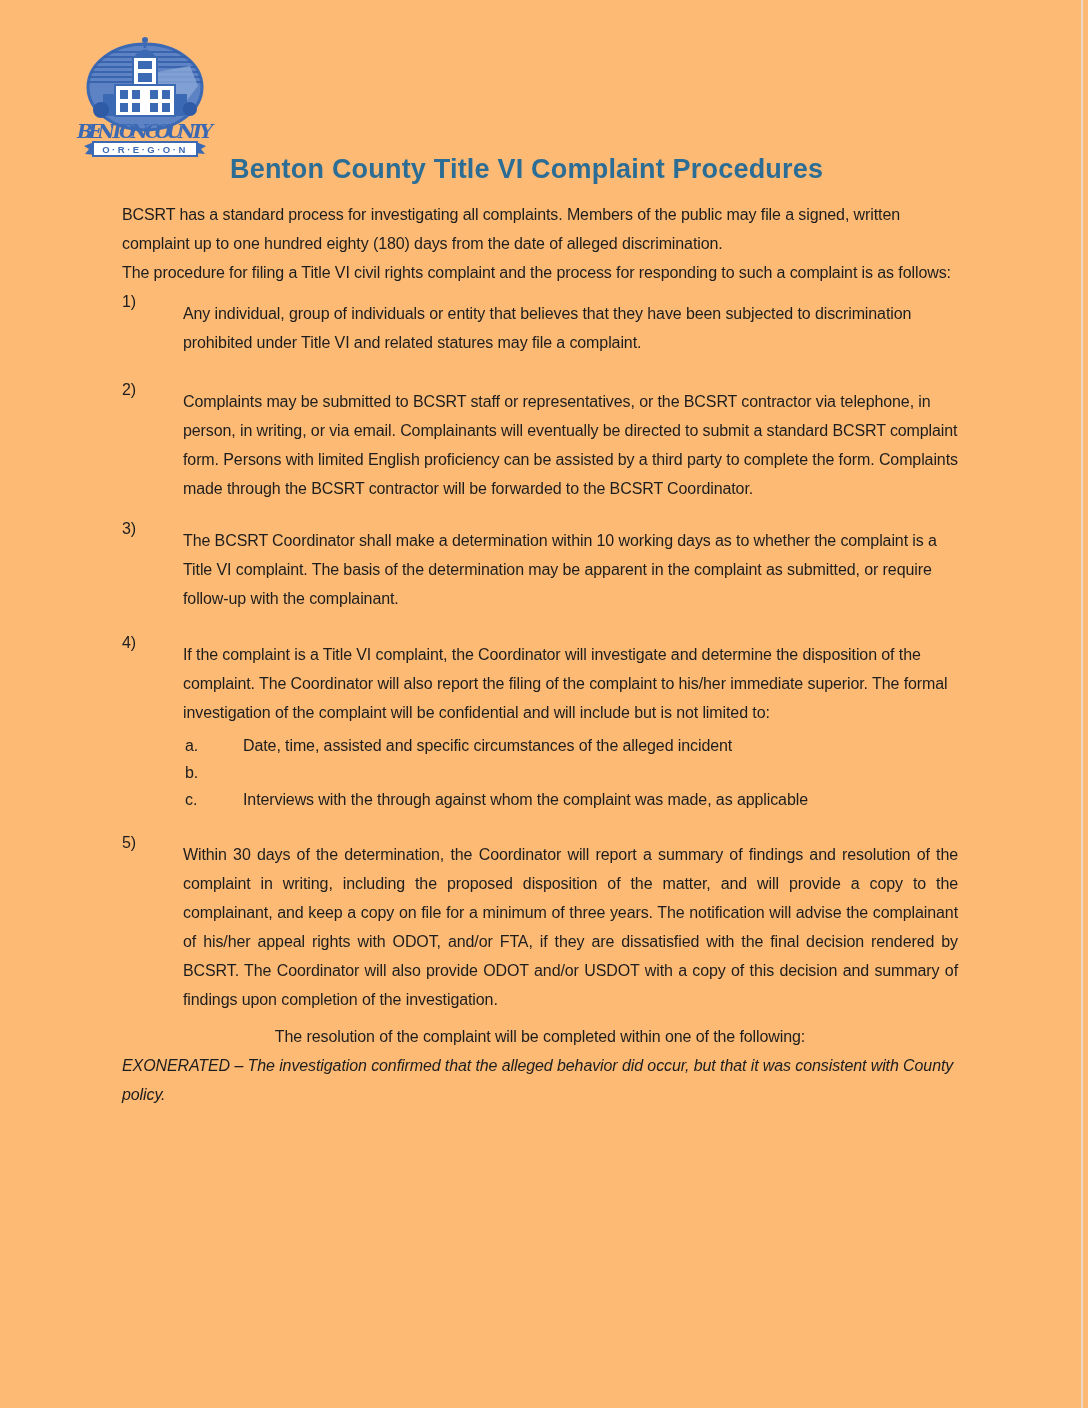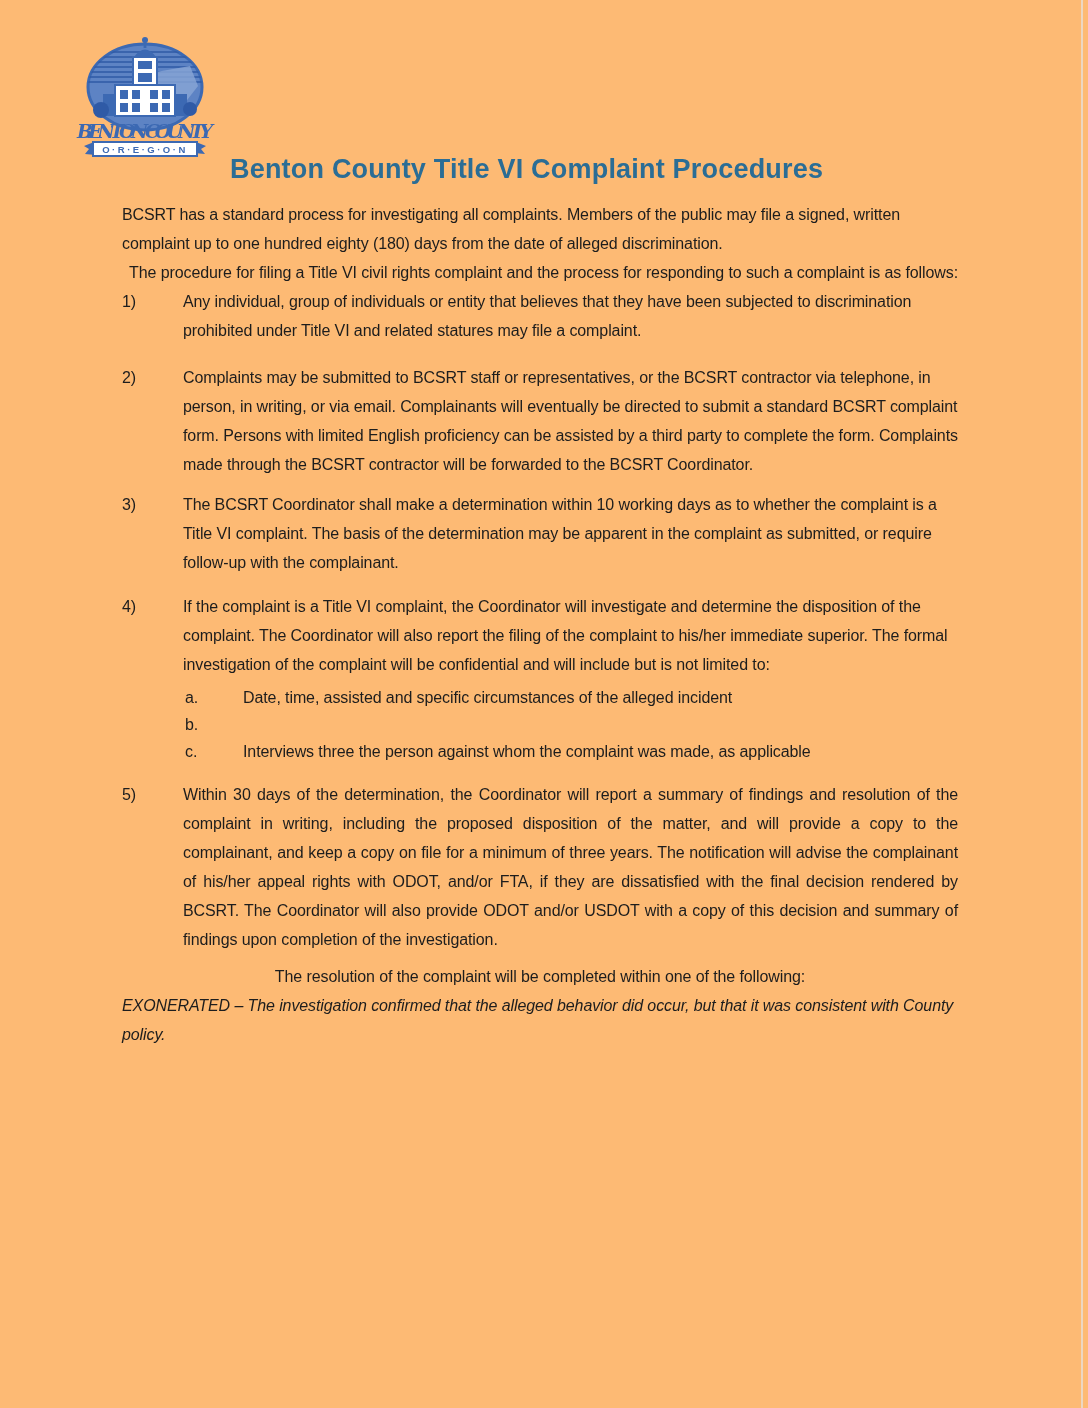--- a/index.html
+++ b/index.html
@@ -44,24 +44,24 @@
     position: absolute;
     left: 122px;
     top: 200px;
     width: 836px;
     font-size: 16px;
     line-height: 29px;
     letter-spacing: -0.1px;
   }
   .content p { margin: 0; }
   .para-1 { margin-bottom: 19px; }
-  .para-2 { margin-bottom: 24px; text-align: right; }
+  .para-2 { margin-bottom: 24px; }
   .item { display: flex; }
   .item .num { flex: 0 0 61px; width: 61px; }
-  .item .body { flex: 1 1 auto; min-width: 0; }
+  .item .body { flex: 1 1 auto; min-width: 0; margin-top: 12px; }
   .item-1 { margin-bottom: 18px; }
   .item-2 { margin-bottom: 11px; }
   .item-3 { margin-bottom: 15px; }
   .item-4 { margin-bottom: 15px; }
   .item-5 { margin-bottom: 8px; }
   .justify { text-align: justify; }
   .sub-list { margin-top: 5px; }
   .sub-item { display: flex; line-height: 27px; padding-left: 2px; }
   .sub-item .letter { flex: 0 0 58px; width: 58px; }
   .closing-1 { margin: 0 0 23px 61px; text-align: center; }
@@ -168,21 +168,21 @@
         <div class="sub-list">
           <div class="sub-item">
             <span class="letter">a.</span>
             <span class="sub-text">Date, time, assisted and specific circumstances of the alleged incident</span>
           </div>
           <div class="sub-item">
             <span class="letter">b.</span>
           </div>
           <div class="sub-item">
             <span class="letter">c.</span>
-            <span class="sub-text">Interviews three the person against whom the complaint was made, as applicable</span>
+            <span class="sub-text">Interviews with the through against whom the complaint was made, as applicable</span>
           </div>
         </div>
       </div>
     </div>
 
     <div class="item item-5">
       <span class="num">5)</span>
       <div class="body">
           <p class="justify">Within 30 days of the determination, the Coordinator will report a summary of findings and resolution of the complaint in writing, including the proposed disposition of the matter, and will provide a copy to the complainant, and keep a copy on file for a minimum of three years. The notification will advise the complainant of his/her appeal rights with ODOT, and/or FTA, if they are dissatisfied with the final decision rendered by BCSRT.  The Coordinator will also provide ODOT and/or USDOT with a copy of this decision and summary of findings upon completion of the investigation.</p>
         </div>

